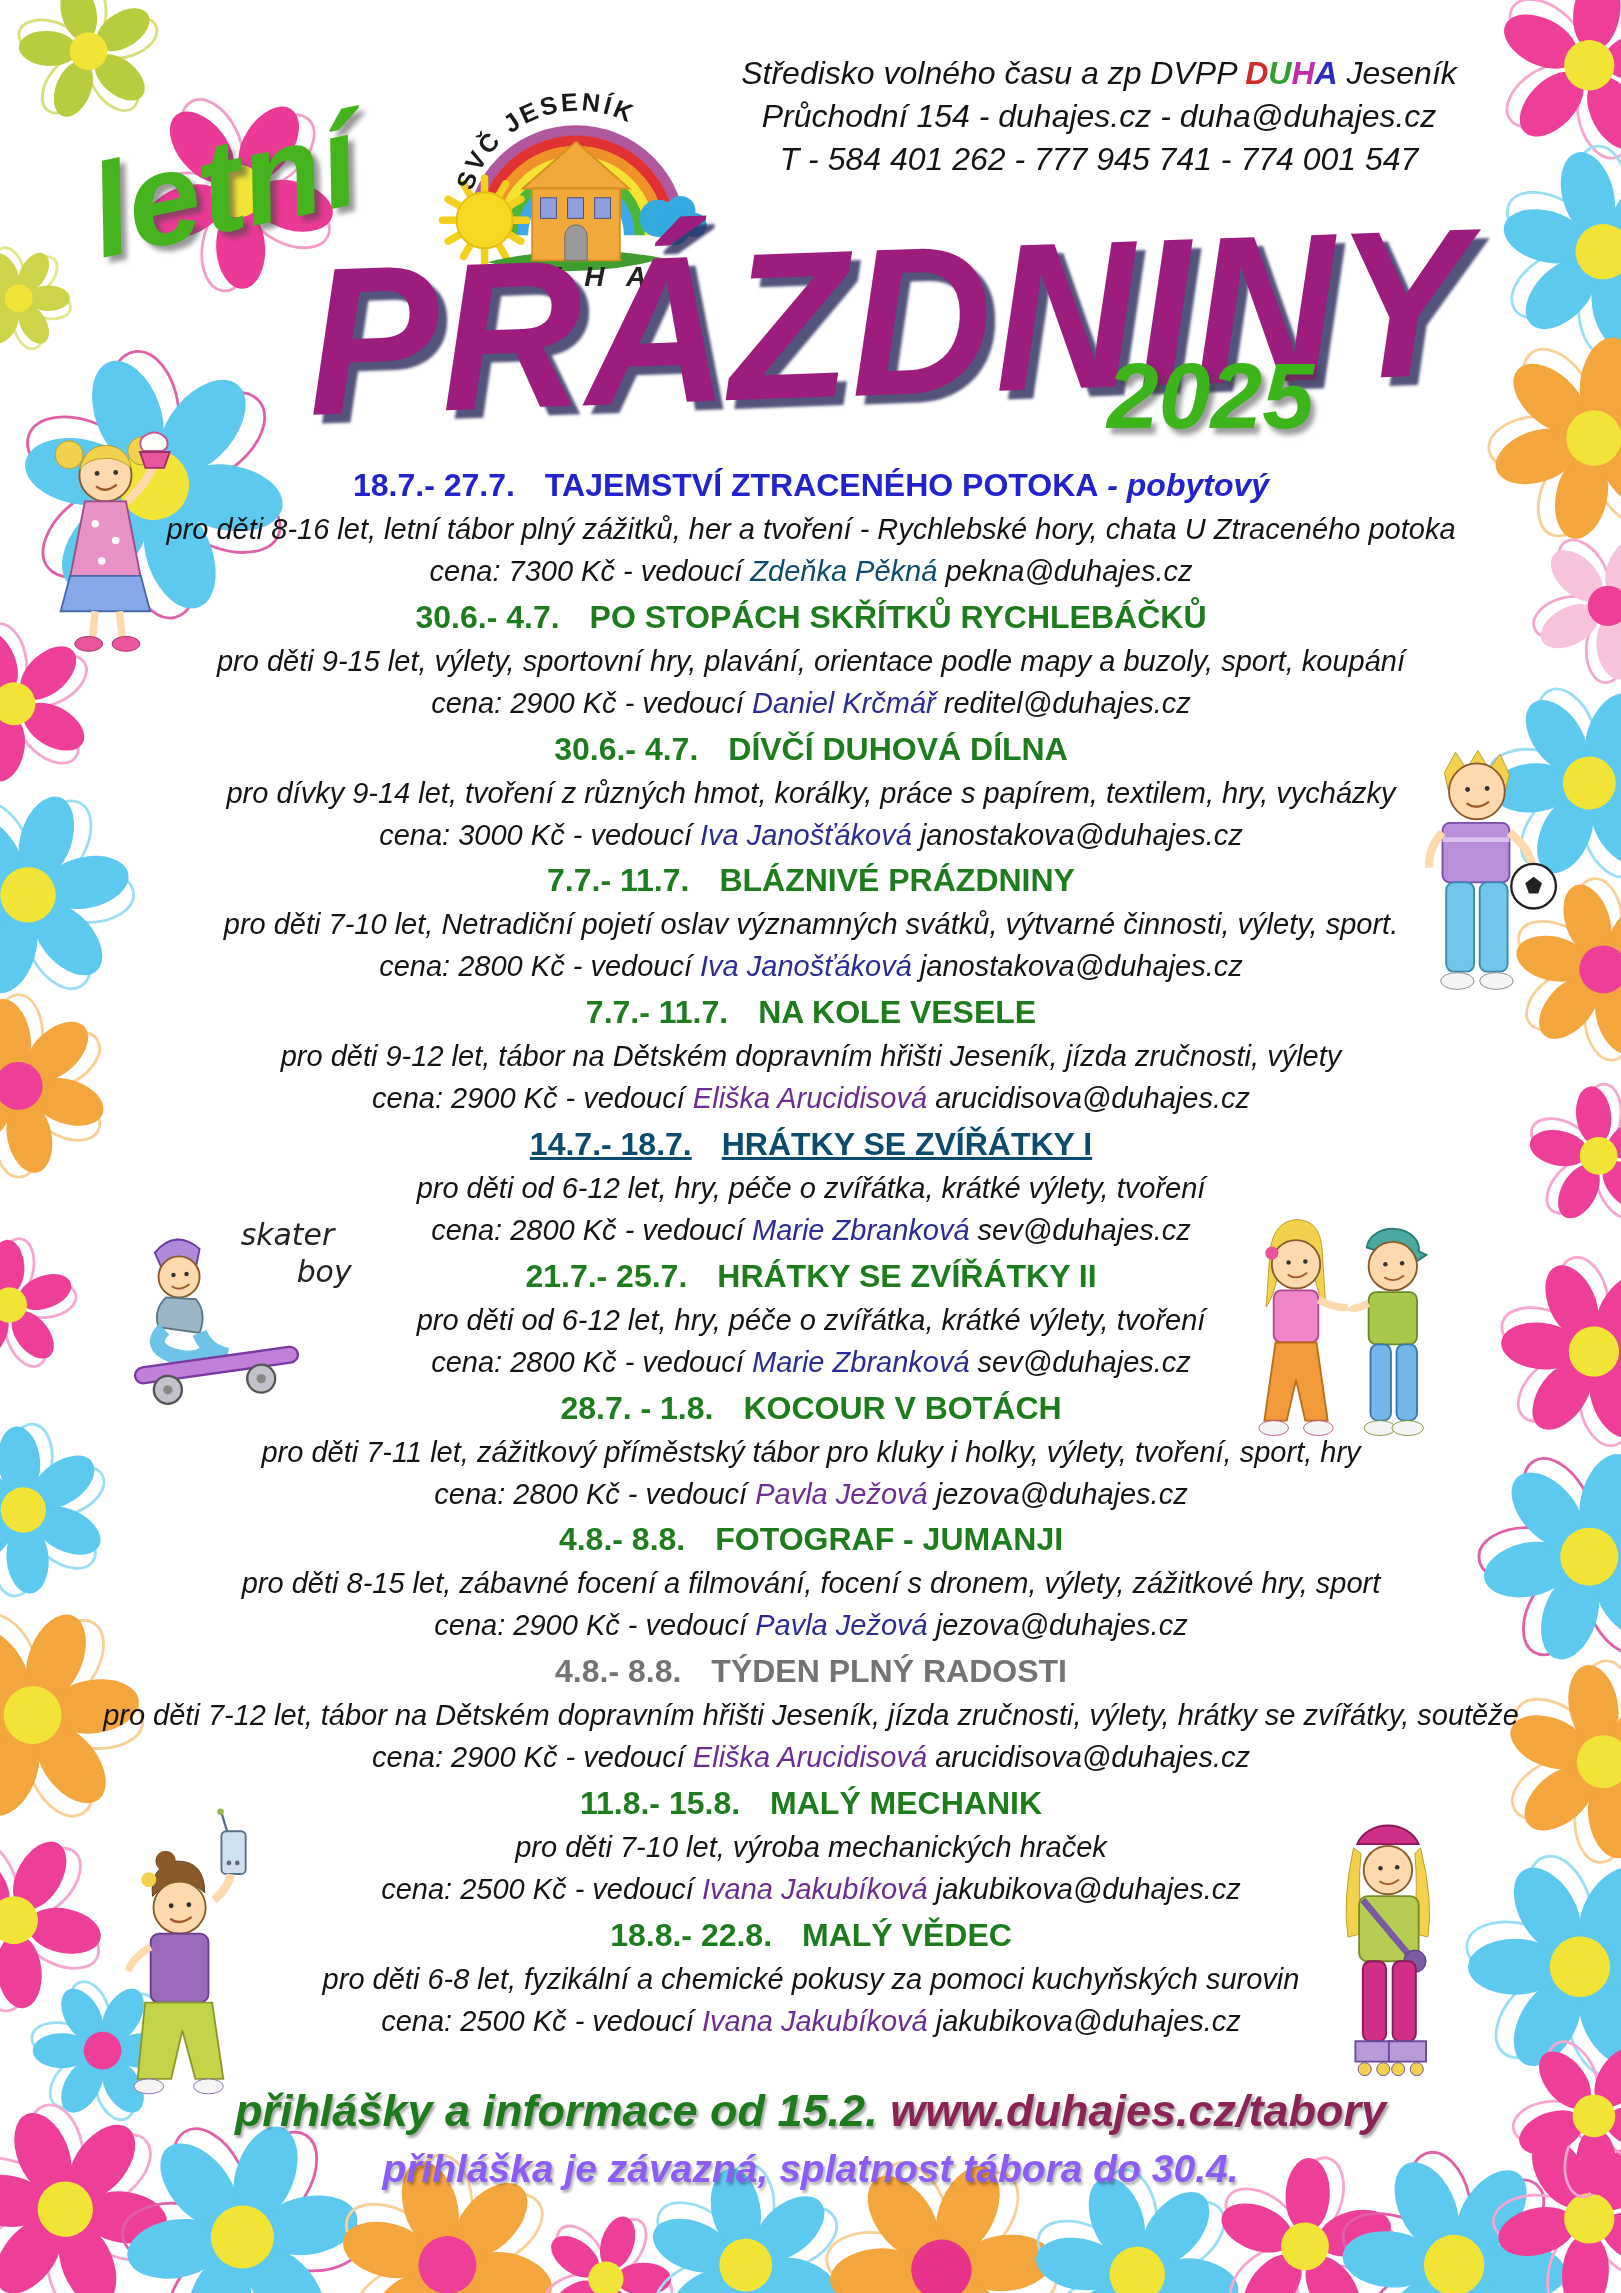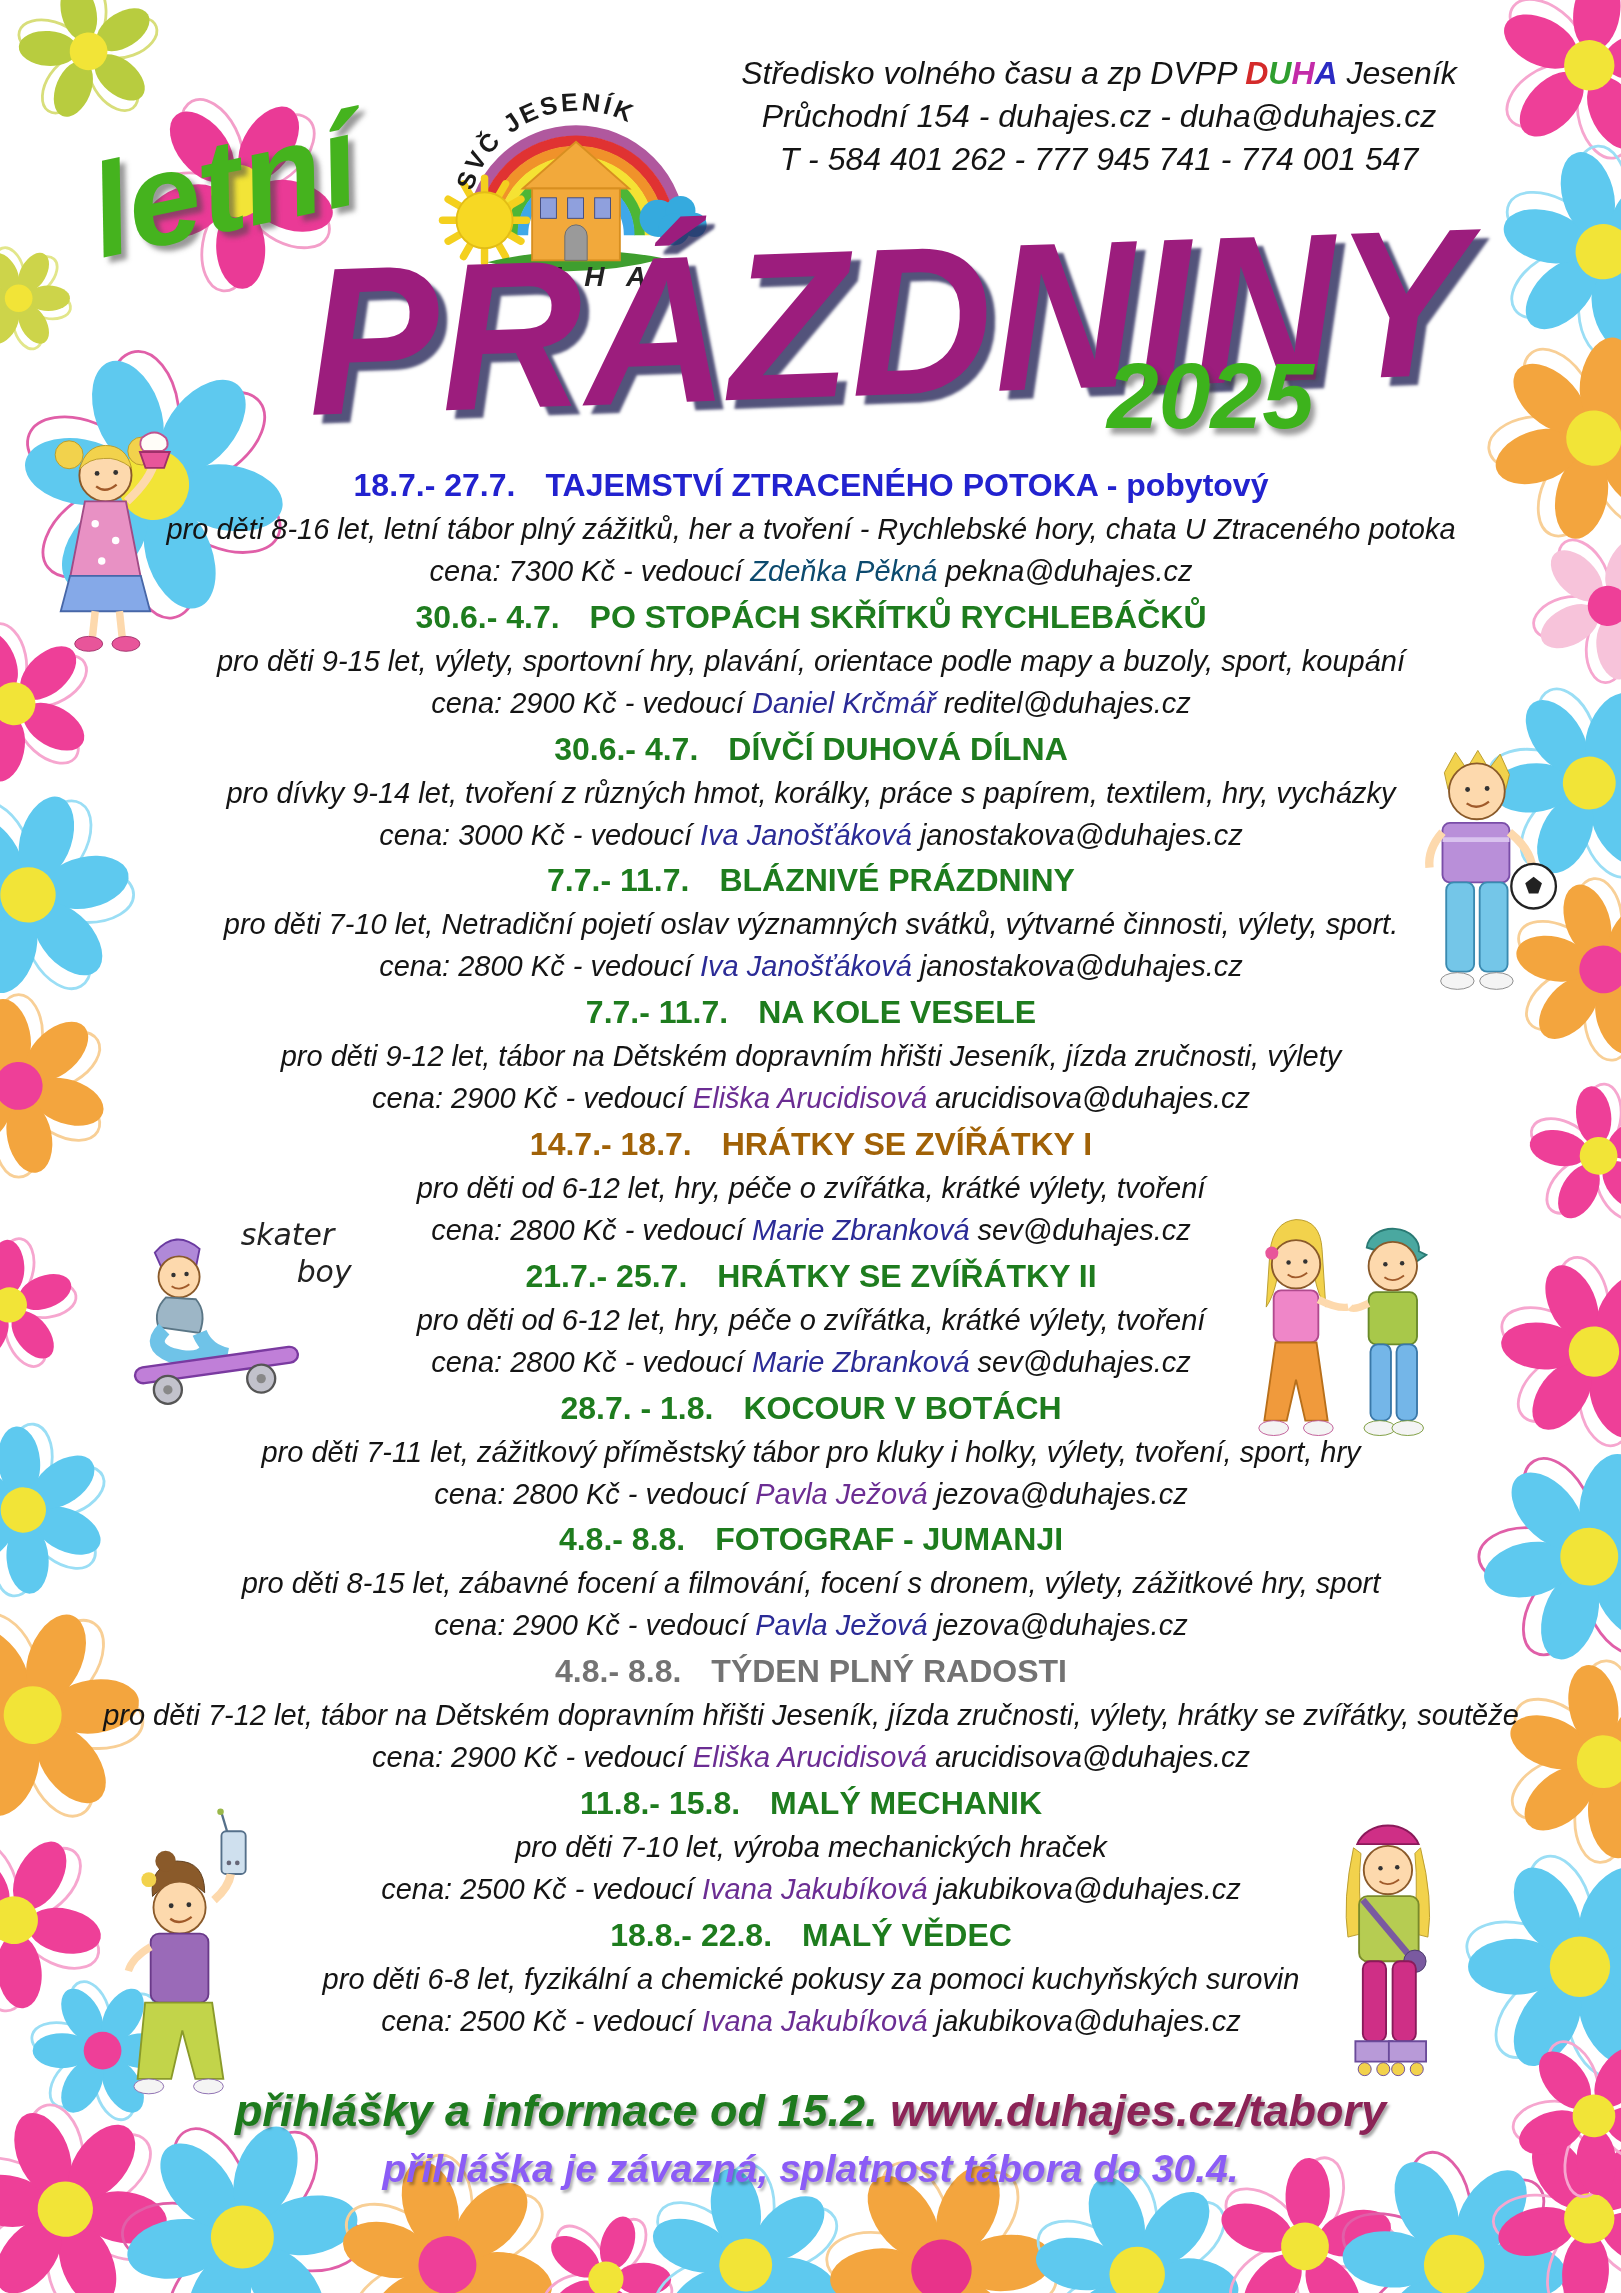--- a/index.html
+++ b/index.html
@@ -20,21 +20,21 @@
   .title-main{position:absolute;left:303px;top:222px;z-index:4;font-size:198px;font-weight:bold;
       font-style:italic;color:#9c1d7d;letter-spacing:0.9px;transform:rotate(-2deg) scaleY(1.06);
       transform-origin:left top;text-shadow:8.4px 8.4px 2.8px rgba(40,40,90,.8);white-space:nowrap;}
   .title-year{position:absolute;left:1107px;top:343px;z-index:5;font-size:93px;font-weight:bold;
       font-style:italic;color:#3db31c;text-shadow:4.7px 5.6px 5.6px rgba(60,60,60,.5);}
   
   #entries{position:absolute;left:51px;top:463px;width:1520px;z-index:3;text-align:center;}
   .entry{margin-bottom:2.8px;}
   .entry-heading{font-size:32px;font-weight:bold;line-height:45px;white-space:nowrap;}
   .entry-heading .date{margin-right:30px;}
-  .entry-heading .suffix{}
+  .entry-heading .suffix{font-style:italic;}
   .entry-desc{font-size:29px;font-style:italic;line-height:42px;color:#141414;}
   .entry-price{font-size:29px;font-style:italic;line-height:42px;color:#141414;}
   .leader{font-style:italic;}
   
   .footer1{position:absolute;left:0;top:2085px;width:100%;text-align:center;z-index:3;
       font-size:45px;font-weight:bold;font-style:italic;white-space:nowrap;
       text-shadow:1.9px 2.8px 2.8px rgba(0,0,0,.35);}
   .footer1 .green{color:#1d7a1d;}
   .footer1 .link{color:#8b2356;}
   .footer2{position:absolute;left:0;top:2147px;width:100%;text-align:center;z-index:3;
@@ -619,21 +619,21 @@
       <div class="entry-price"><span>cena: 2800 Kč - vedoucí </span><span class="leader" style="color: rgb(43, 43, 150);">Iva Janošťáková</span><span> janostakova@duhajes.cz</span></div>
     </div>
 
     <div class="entry">
       <div class="entry-heading" style="color: rgb(30, 124, 30);"><span class="date">7.7.- 11.7.</span><span>NA KOLE VESELE</span><span class="suffix"></span></div>
       <div class="entry-desc">pro děti 9-12 let, tábor na Dětském dopravním hřišti Jeseník, jízda zručnosti, výlety</div>
       <div class="entry-price"><span>cena: 2900 Kč - vedoucí </span><span class="leader" style="color: rgb(107, 45, 147);">Eliška Arucidisová</span><span> arucidisova@duhajes.cz</span></div>
     </div>
 
     <div class="entry">
-      <div class="entry-heading" style="color: #a16207;"><span class="date">14.7.- 18.7.</span><span>HRÁTKY SE ZVÍŘÁTKY I</span><span class="suffix"></span></div>
+      <div class="entry-heading" style="color: #0c4a6e; text-decoration: underline;"><span class="date">14.7.- 18.7.</span><span>HRÁTKY SE ZVÍŘÁTKY I</span><span class="suffix"></span></div>
       <div class="entry-desc">pro děti od 6-12 let, hry, péče o zvířátka, krátké výlety, tvoření</div>
       <div class="entry-price"><span>cena: 2800 Kč - vedoucí </span><span class="leader" style="color: rgb(43, 43, 150);">Marie Zbranková</span><span> sev@duhajes.cz</span></div>
     </div>
 
     <div class="entry">
       <div class="entry-heading" style="color: rgb(30, 124, 30);"><span class="date">21.7.- 25.7.</span><span>HRÁTKY SE ZVÍŘÁTKY II</span><span class="suffix"></span></div>
       <div class="entry-desc">pro děti od 6-12 let, hry, péče o zvířátka, krátké výlety, tvoření</div>
       <div class="entry-price"><span>cena: 2800 Kč - vedoucí </span><span class="leader" style="color: rgb(43, 43, 150);">Marie Zbranková</span><span> sev@duhajes.cz</span></div>
     </div>
 

